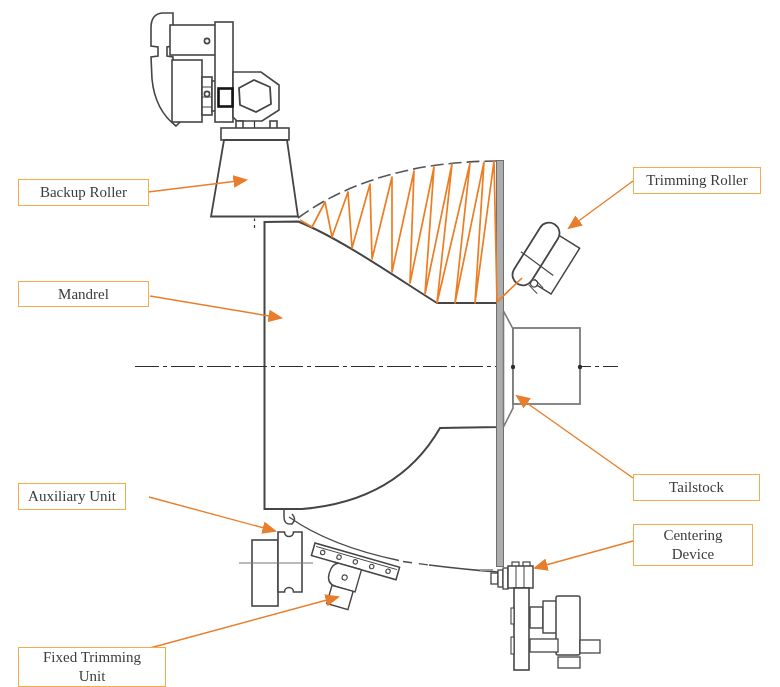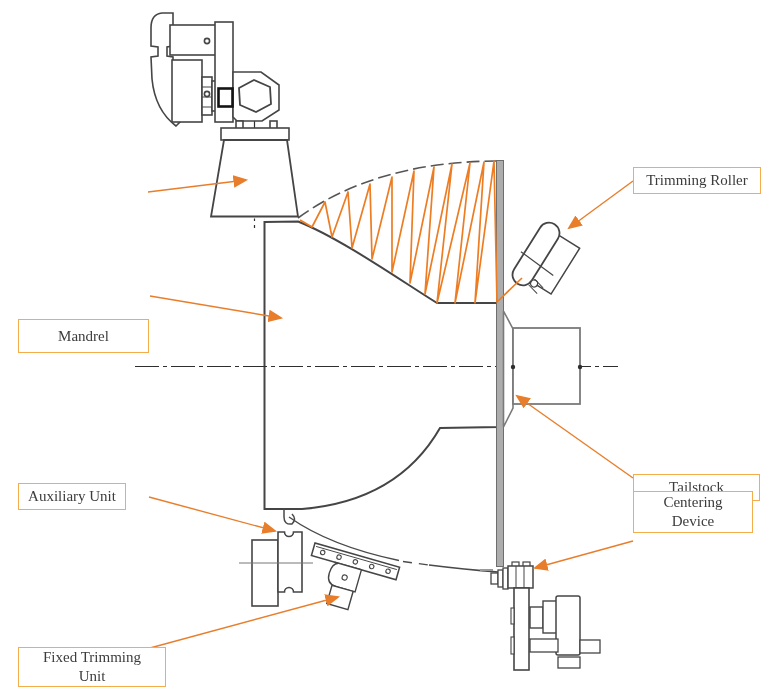--- a/index.html
+++ b/index.html
@@ -4,26 +4,26 @@
 <style>
   html,body{margin:0;padding:0;background:#ffffff;}
   #stage{position:relative;width:780px;height:687px;background:#fff;overflow:hidden;
          font-family:"Liberation Serif",serif;}
   #cad{position:absolute;left:0;top:0;}
   .lbl{position:absolute;display:flex;align-items:center;justify-content:center;
        text-align:center;background:#fff;border:1.5px solid #F3AD4B;
        font:15px/1.25 "Liberation Serif",serif;color:#3c3c3c;white-space:pre-line;
        box-sizing:border-box;}
   .lbl-backup   {left:18px;  top:179px; width:131px; height:27px;}
-  .lbl-mandrel  {left:18px;  top:281px; width:131px; height:34px;margin-top:38px;}
+  .lbl-mandrel  {left:18px;  top:281px; width:131px; height:26px;}
   .lbl-spinning {left:633px; top:167px; width:128px; height:27px;}
   .lbl-tailstock{left:633px; top:467px; width:127px; height:27px;margin-top:7px;}
   .lbl-aux      {left:18px;  top:483px; width:108px; height:27px;text-align:right;}
   .lbl-trim     {left:18px;  top:647px; width:148px; height:40px;}
-  .lbl-center   {left:633px; top:491px; width:120px; height:42px;}
+  .lbl-center   {left:633px; top:524px; width:120px; height:42px;}
 </style>
 </head>
 <body>
 
 <div id="stage">
 
 <svg id="cad" width="780" height="687" viewBox="0 0 780 687">
   <defs>
     <marker id="ah" markerWidth="11" markerHeight="9" refX="9" refY="4.5" orient="auto">
       <path d="M0,0 L10.5,4.5 L0,9 Z" fill="#E87E2B"></path>
@@ -133,20 +133,21 @@
     <path d="M148,192 L246,180" marker-end="url(#ah)"></path>
     <path d="M150,296 L281,318" marker-end="url(#ah)"></path>
     <path d="M633,181 L569,228" marker-end="url(#ah)"></path>
     <path d="M633,478 L517,396" marker-end="url(#ah)"></path>
     <path d="M149,497 L275,531" marker-end="url(#ah)"></path>
     <path d="M150,648 L338,597" marker-end="url(#ah)"></path>
     <path d="M633,541 L535,568" marker-end="url(#ah)"></path>
   </g>
 </svg>
 
+<div class="lbl lbl-backup">Backup Roller</div>
 <div class="lbl lbl-mandrel">Mandrel</div>
 <div class="lbl lbl-spinning">Trimming Roller</div>
 <div class="lbl lbl-tailstock">Tailstock</div>
 <div class="lbl lbl-aux">Auxiliary Unit</div>
 <div class="lbl lbl-trim">Fixed Trimming
 Unit</div>
 <div class="lbl lbl-center">Centering
 Device</div>
 
 </div>

